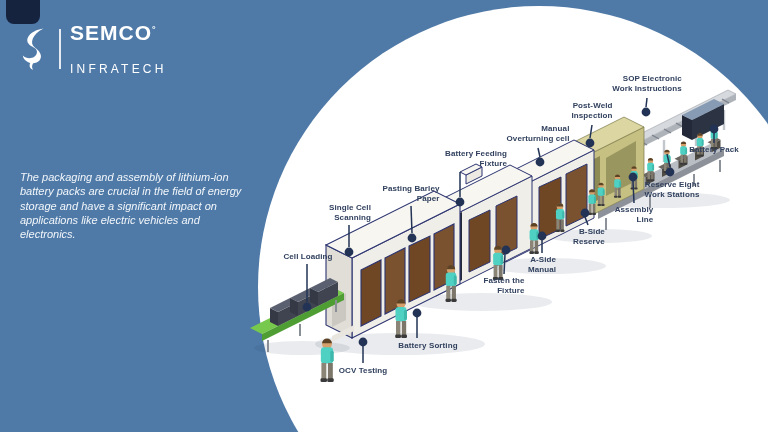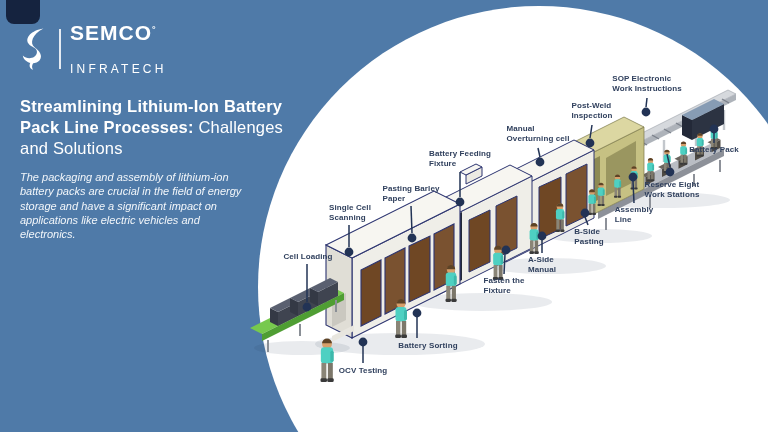--- a/index.html
+++ b/index.html
@@ -33,21 +33,21 @@
     font-size:11px;line-height:1.3;font-weight:500;font-style:italic;
   }
   .footer{
     position:absolute;left:20px;top:399px;color:#ffffff;
     font-size:8.5px;font-weight:bold;letter-spacing:.2px;
   }
   .illustration{position:absolute;left:0;top:0;}
   .callout{
     position:absolute;transform:translateX(-50%);
     font-size:8px;font-weight:bold;line-height:1.3;color:#31415e;
-    text-align:left;white-space:pre-line;letter-spacing:.1px;
+    text-align:right;white-space:pre-line;letter-spacing:.1px;
   }
 </style>
 </head>
 <body>
 
 <div class="canvas">
 
   <div class="white-circle"></div>
   <div class="corner-chip"></div>
 
@@ -58,21 +58,20 @@
         C10,17 13,7 25,1 Z"></path>
       <path fill="#ffffff" d="M12,36 C9,40 10,44 14,45 C12,42 13,39 15,37 Z"></path>
     </svg>
     <div class="divider"></div>
     <div class="words">
       <div class="semco"><span>SEMCO</span><span class="mark">°</span></div>
       <div class="infratech">INFRATECH</div>
     </div>
   </div>
 
-  <div class="headline"><span class="bold">Streamlining Lithium-Ion Battery Pack Line Processes:</span><span class="reg"> Challenges and Solutions</span></div>
 
   <div class="body-copy">The packaging and assembly of lithium-ion battery packs are crucial in the field of energy storage and have a significant impact on applications like electric vehicles and electronics.</div>
 
 
   <svg class="illustration" width="768" height="432" viewBox="0 0 768 432">
 
     <g fill="rgba(40,60,90,0.10)">
       <ellipse cx="400" cy="344" rx="85" ry="11"></ellipse>
       <ellipse cx="482" cy="302" rx="70" ry="9"></ellipse>
       <ellipse cx="548" cy="266" rx="58" ry="8"></ellipse>
@@ -293,28 +292,28 @@
     </g>
   </svg>
 
   <div class="callout" style="left:308px;top:252px">Cell Loading</div>
   <div class="callout" style="left:350px;top:203px">Single Cell
 Scanning</div>
   <div class="callout" style="left:363px;top:366px">OCV Testing</div>
   <div class="callout" style="left:428px;top:341px">Battery Sorting</div>
   <div class="callout" style="left:411px;top:184px">Pasting Barley
 Paper</div>
-  <div class="callout" style="left:460px;top:149px">Battery Feeding
+  <div class="callout" style="left:476px;top:149px">Battery Feeding
 Fixture</div>
   <div class="callout" style="left:504px;top:276px">Fasten the
 Fixture</div>
   <div class="callout" style="left:542px;top:255px">A-Side
 Manual</div>
   <div class="callout" style="left:589px;top:227px">B-Side
-Pasting</div>
+Reserve</div>
   <div class="callout" style="left:538px;top:124px">Manual
 Overturning cell</div>
   <div class="callout" style="left:592px;top:101px">Post-Weld
 Inspection</div>
   <div class="callout" style="left:647px;top:74px">SOP Electronic
 Work Instructions</div>
   <div class="callout" style="left:634px;top:205px">Assembly
 Line</div>
   <div class="callout" style="left:672px;top:180px">Reserve Eight
 Work Stations</div>

